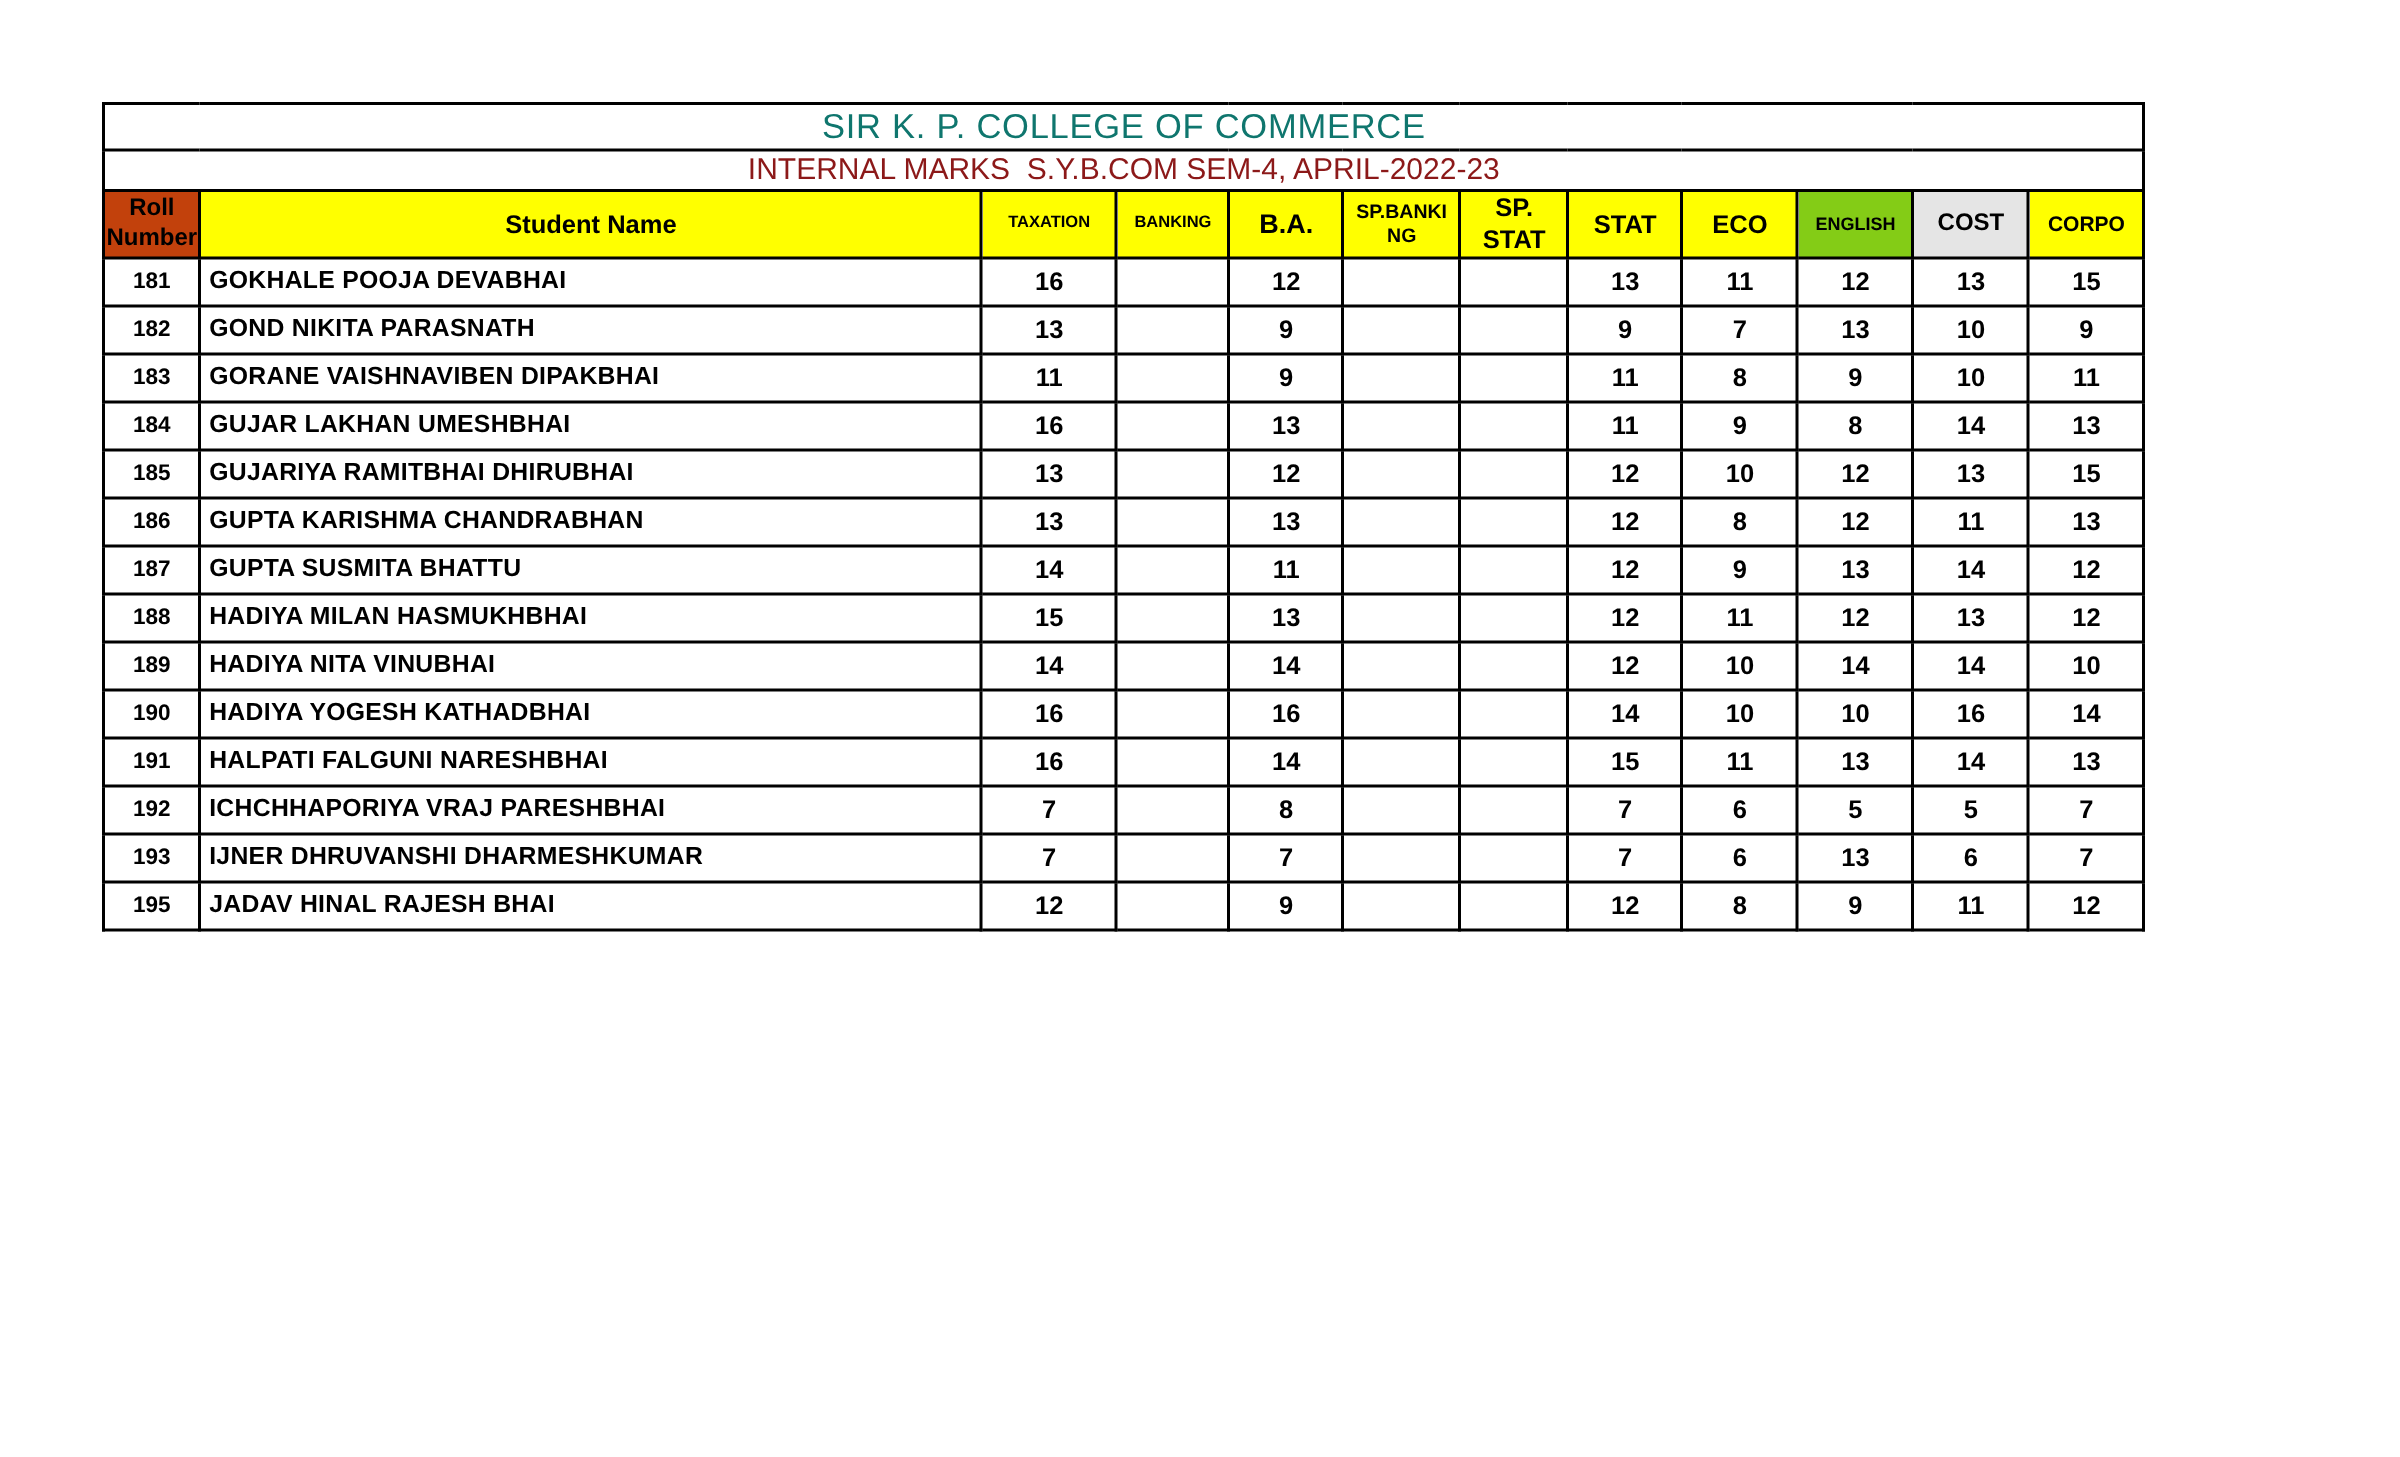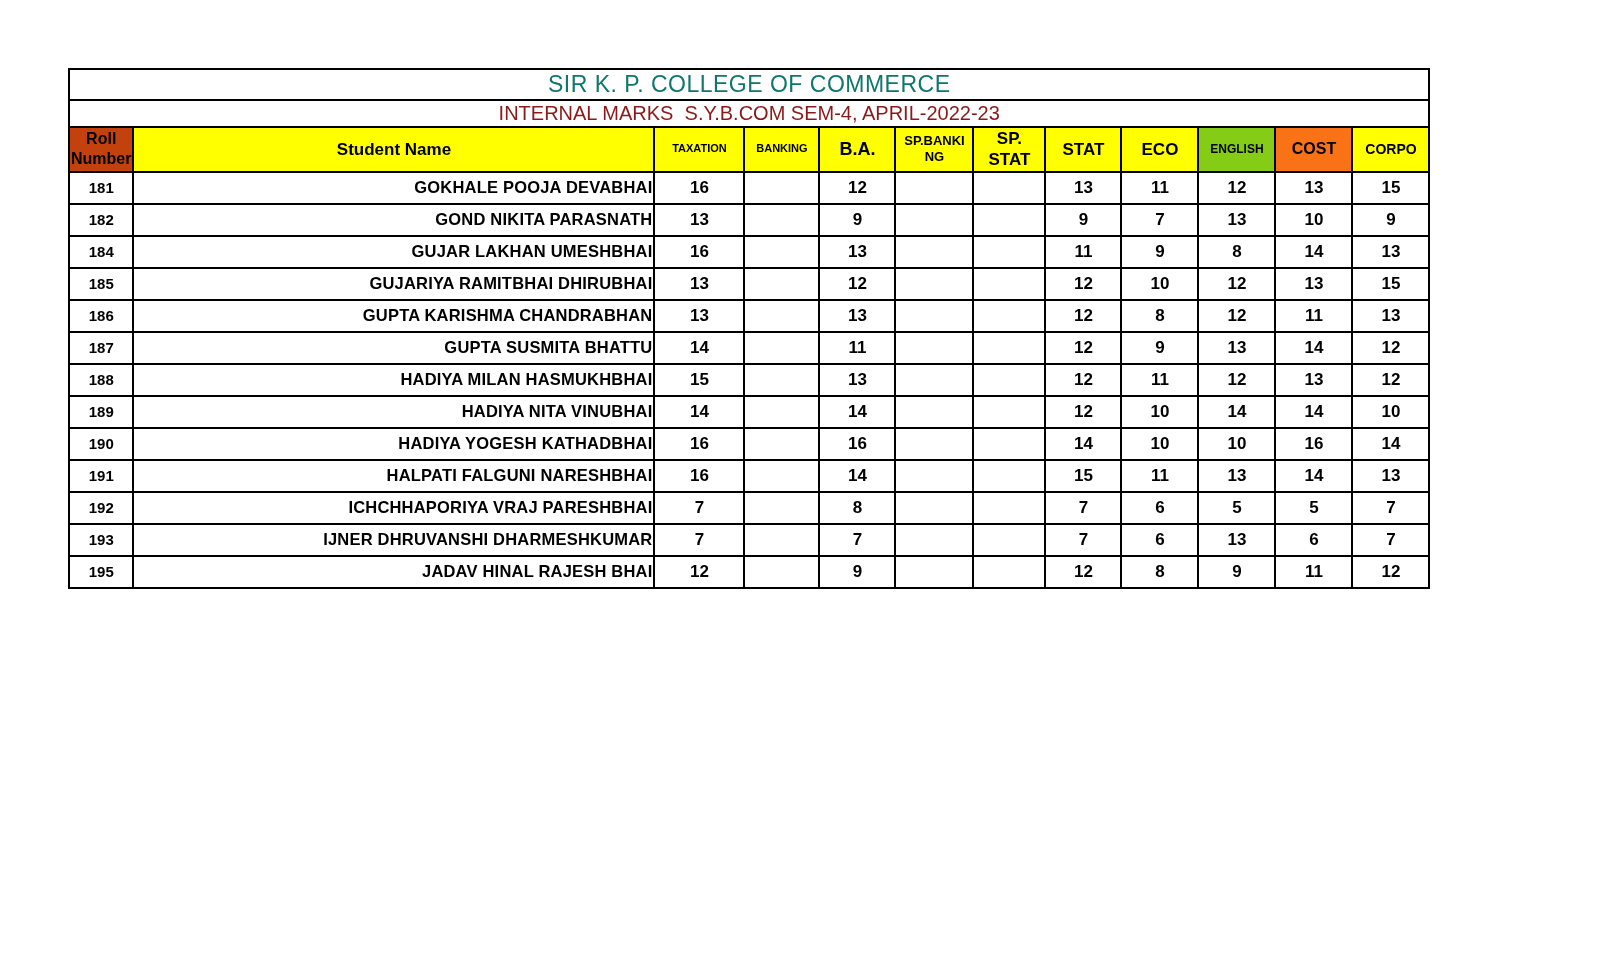--- a/index.html
+++ b/index.html
@@ -57,21 +57,21 @@
     line-height: 1.25;
     padding: 0 1px;
   }
   td.roll-cell {
     height: 32px;
     text-align: center;
     font-weight: 700;
     font-size: 15px;
   }
   td.name-cell {
-    text-align: right;
+    text-align: left;
     font-weight: 700;
     font-size: 16.5px;
     padding-left: 5px;
     letter-spacing: 0.2px;
   }
   td.mark-cell {
     text-align: center;
     font-weight: 700;
     font-size: 17px;
   }
@@ -109,21 +109,21 @@
           <th class="colhead" style="font-size: 11px; background: rgb(255, 255, 0);">TAXATION</th>
           <th class="colhead" style="font-size: 11px; background: rgb(255, 255, 0);">BANKING</th>
           <th class="colhead" style="font-size: 18px; background: rgb(255, 255, 0);">B.A.</th>
           <th class="colhead" style="font-size: 13px; background: rgb(255, 255, 0);">SP.BANKI
 NG</th>
           <th class="colhead" style="font-size: 17px; background: rgb(255, 255, 0);">SP.
 STAT</th>
           <th class="colhead" style="font-size: 17px; background: rgb(255, 255, 0);">STAT</th>
           <th class="colhead" style="font-size: 17px; background: rgb(255, 255, 0);">ECO</th>
           <th class="colhead" style="font-size: 12px; background: #84cc16;">ENGLISH</th>
-          <th class="colhead" style="font-size: 16px; background: #f97316;">COST</th>
+          <th class="colhead" style="font-size: 16px; background: #e5e5e5;">COST</th>
           <th class="colhead" style="font-size: 14px; background: rgb(255, 255, 0);">CORPO</th>
         </tr>
     </thead>
     <tbody id="table-body">
         <tr>
           <td class="roll-cell">181</td>
           <td class="name-cell">GOKHALE POOJA DEVABHAI</td>
           <td class="mark-cell">16</td>
           <td class="mark-cell"></td>
           <td class="mark-cell">12</td>
@@ -141,20 +141,34 @@
           <td class="mark-cell">13</td>
           <td class="mark-cell"></td>
           <td class="mark-cell">9</td>
           <td class="mark-cell"></td>
           <td class="mark-cell"></td>
           <td class="mark-cell">9</td>
           <td class="mark-cell">7</td>
           <td class="mark-cell">13</td>
           <td class="mark-cell">10</td>
           <td class="mark-cell">9</td>
+        </tr>
+        <tr>
+          <td class="roll-cell">183</td>
+          <td class="name-cell">GORANE VAISHNAVIBEN DIPAKBHAI</td>
+          <td class="mark-cell">11</td>
+          <td class="mark-cell"></td>
+          <td class="mark-cell">9</td>
+          <td class="mark-cell"></td>
+          <td class="mark-cell"></td>
+          <td class="mark-cell">11</td>
+          <td class="mark-cell">8</td>
+          <td class="mark-cell">9</td>
+          <td class="mark-cell">10</td>
+          <td class="mark-cell">11</td>
         </tr>
         <tr>
           <td class="roll-cell">184</td>
           <td class="name-cell">GUJAR LAKHAN UMESHBHAI</td>
           <td class="mark-cell">16</td>
           <td class="mark-cell"></td>
           <td class="mark-cell">13</td>
           <td class="mark-cell"></td>
           <td class="mark-cell"></td>
           <td class="mark-cell">11</td>

